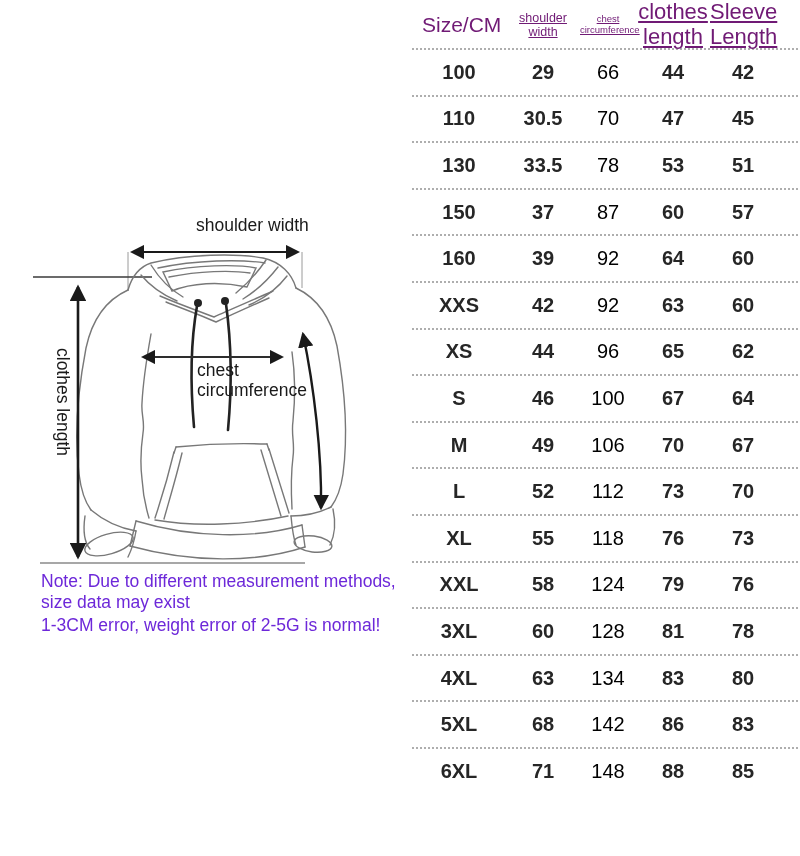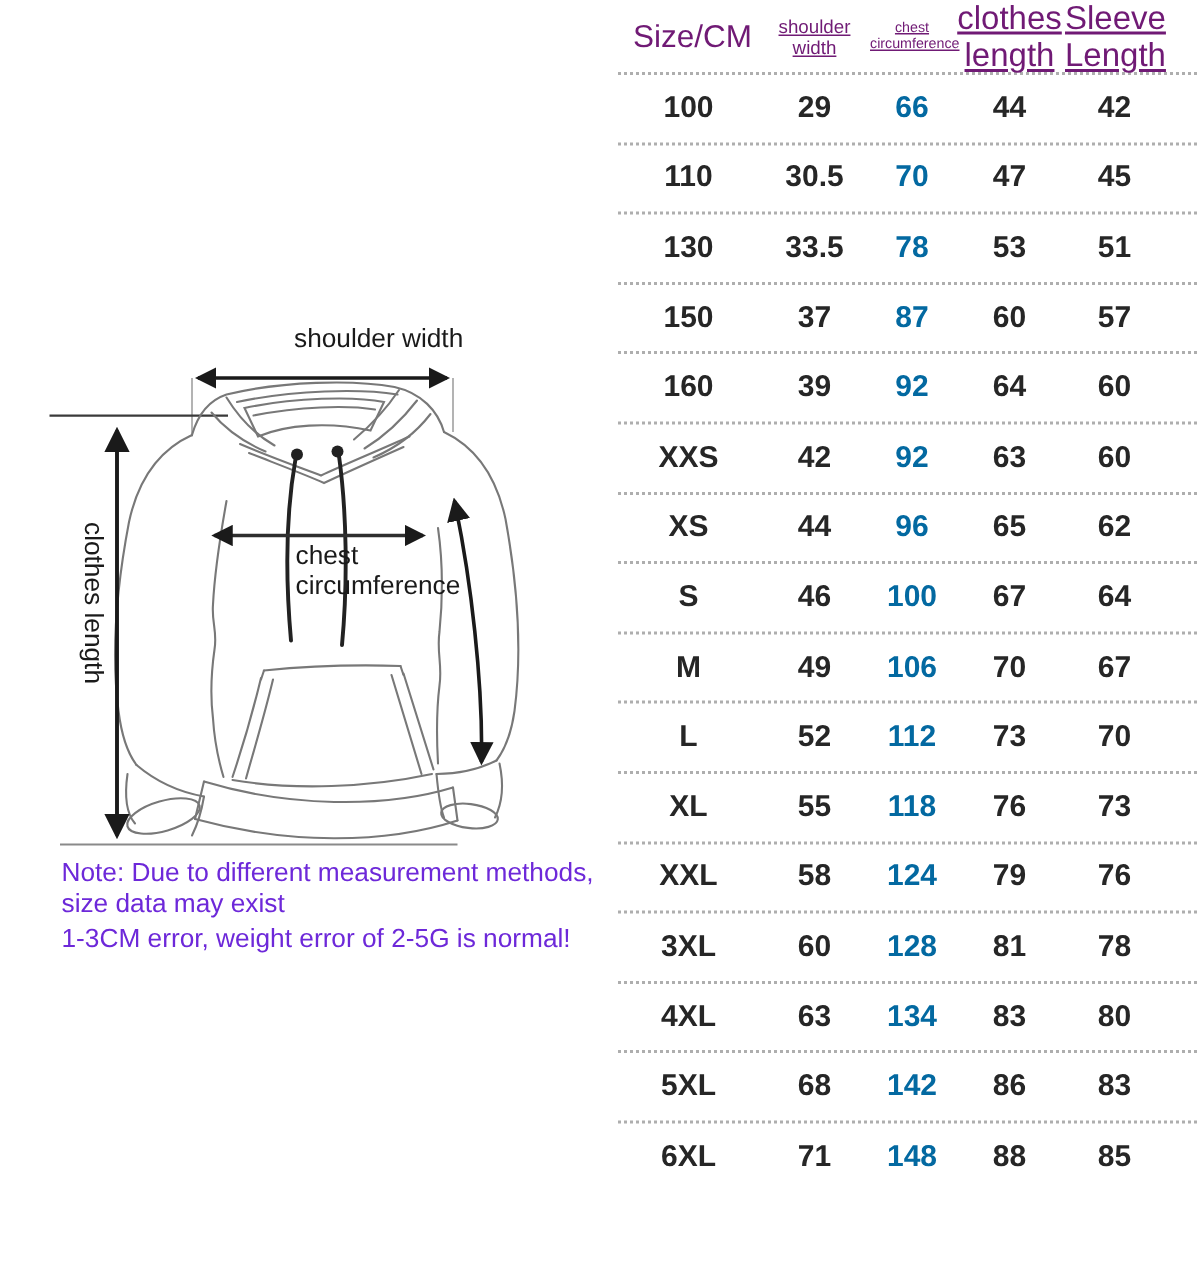--- a/index.html
+++ b/index.html
@@ -21,21 +21,21 @@
   .thead{height:48px;border-bottom:2px dotted #aeaeae;}
   .trow{height:44.6px;border-bottom:2px dotted #aeaeae;}
   .trow:last-child{border-bottom:none;}
   .hcell{text-align:center;color:#701a75;line-height:1.12;}
   .hcell .hl{display:block;text-decoration:underline;}
   .hcell.size-cm{font-size:21px;text-align:left;padding-left:10px;font-weight:500;}
   .hcell.small{font-size:12.5px;}
   .hcell.tiny{font-size:9.5px;}
   .hcell.med{font-size:22px;}
   .tcell{text-align:center;font-size:20px;color:#262626;font-weight:600;}
-  .tcell.chest{color:#0369a1;font-weight:700;}
+  .tcell.chest{color:#000000;font-weight:400;}
 </style>
 </head>
 <body>
 
 <div class="canvas">
 
   <svg class="art" viewBox="0 0 800 856" aria-hidden="true">
     <defs>
       <marker id="arw" viewBox="0 0 10 10" refX="8.5" refY="5" markerWidth="6.5" markerHeight="6.5" orient="auto-start-reverse">
         <path d="M0,0 L10,5 L0,10 z" fill="#1a1a1a"></path>

